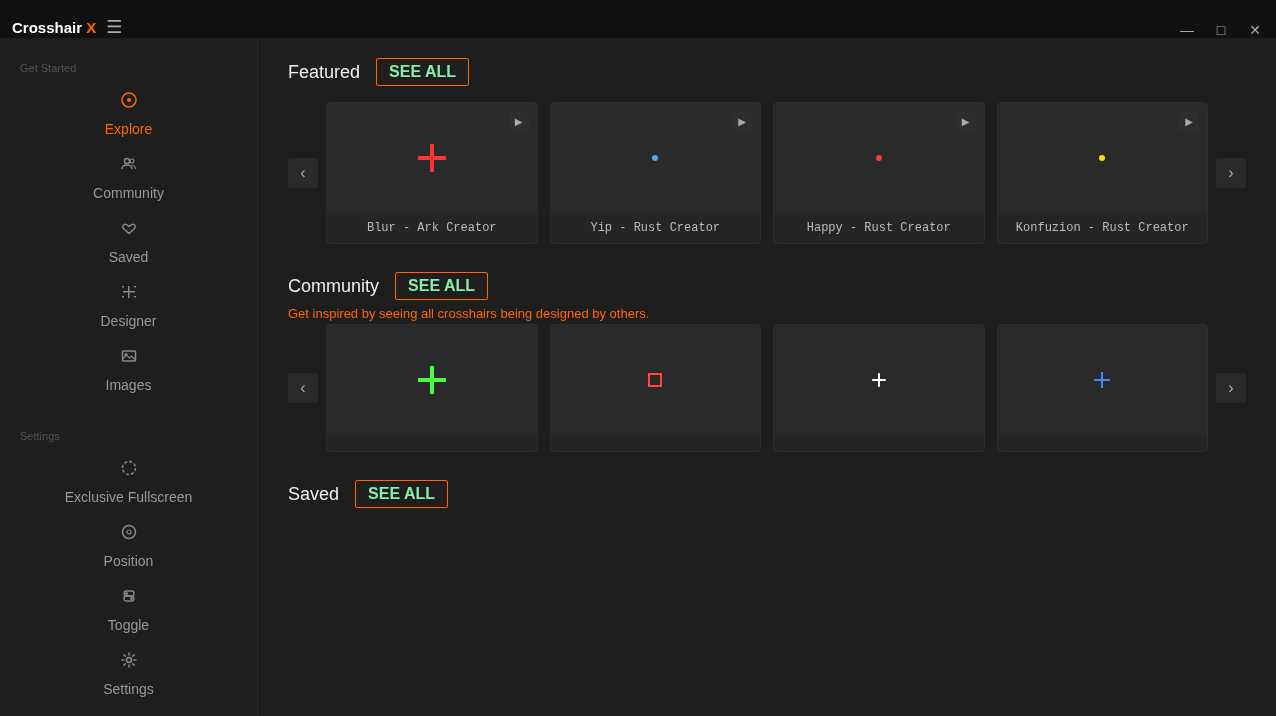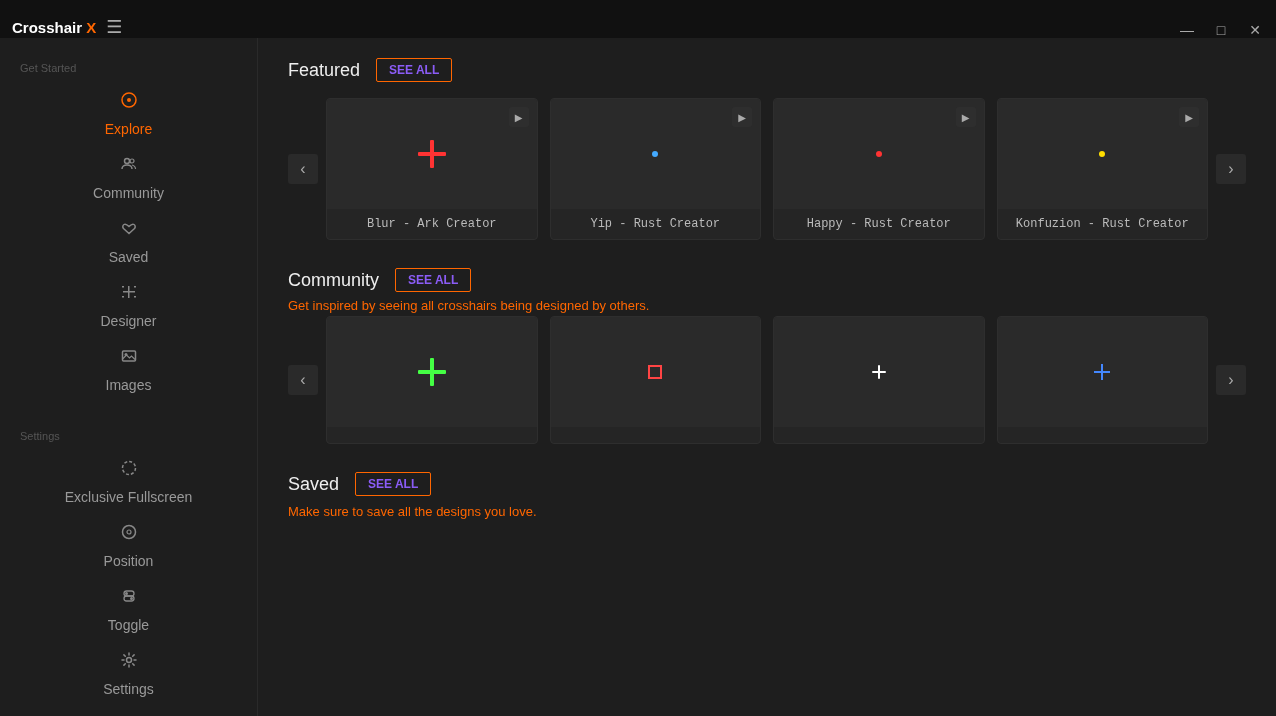--- a/index.html
+++ b/index.html
@@ -127,22 +127,22 @@
       margin-bottom: 16px;
     }
     .section-title {
       font-size: 18px;
       color: #eee;
       font-weight: 500;
     }
     .see-all-btn {
       background: transparent;
       border: 1.5px solid #ff6600;
-      color: #8b5cf6;
-      font-size: 12px;
+      color: #86efac;
+      font-size: 16px;
       font-weight: 600;
       padding: 4px 12px;
       cursor: pointer;
       border-radius: 2px;
     }
 
     
     .carousel-wrapper {
       display: flex;
       align-items: center;
@@ -536,16 +536,15 @@
           <div class="card-label"></div>
         </div>
       </div>
       <button class="carousel-arrow">›</button>
     </div>
 
     <div class="section-header">
       <span class="section-title">Saved</span>
       <button class="see-all-btn">SEE ALL</button>
     </div>
-    <div class="saved-desc">Make sure to save all the designs you love.</div>
 
   </div>
 </div>
 
 </body></html>

